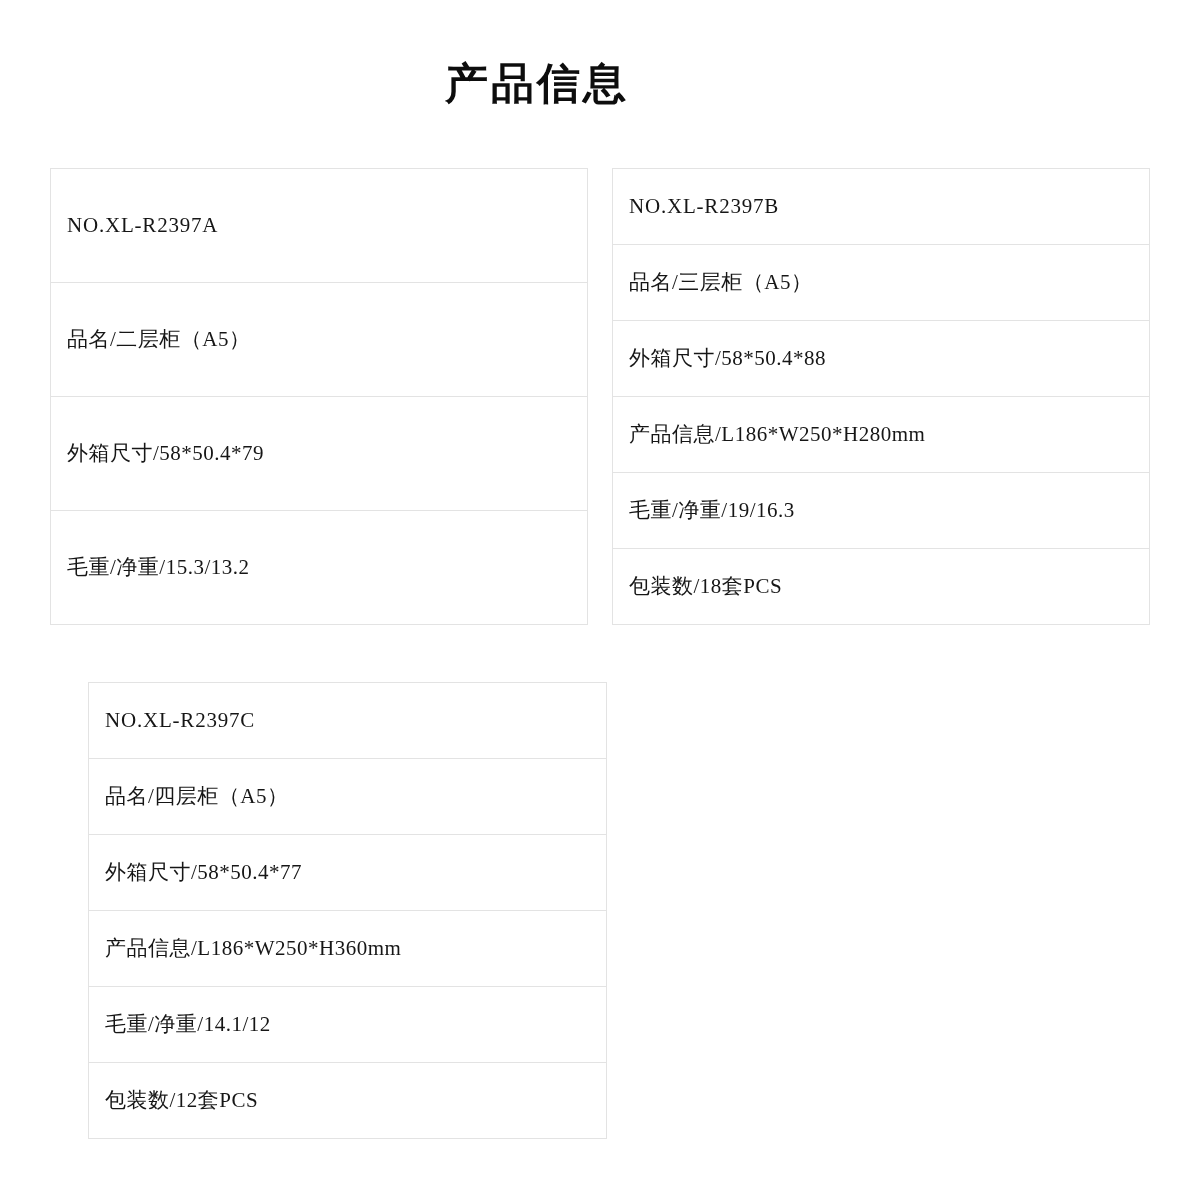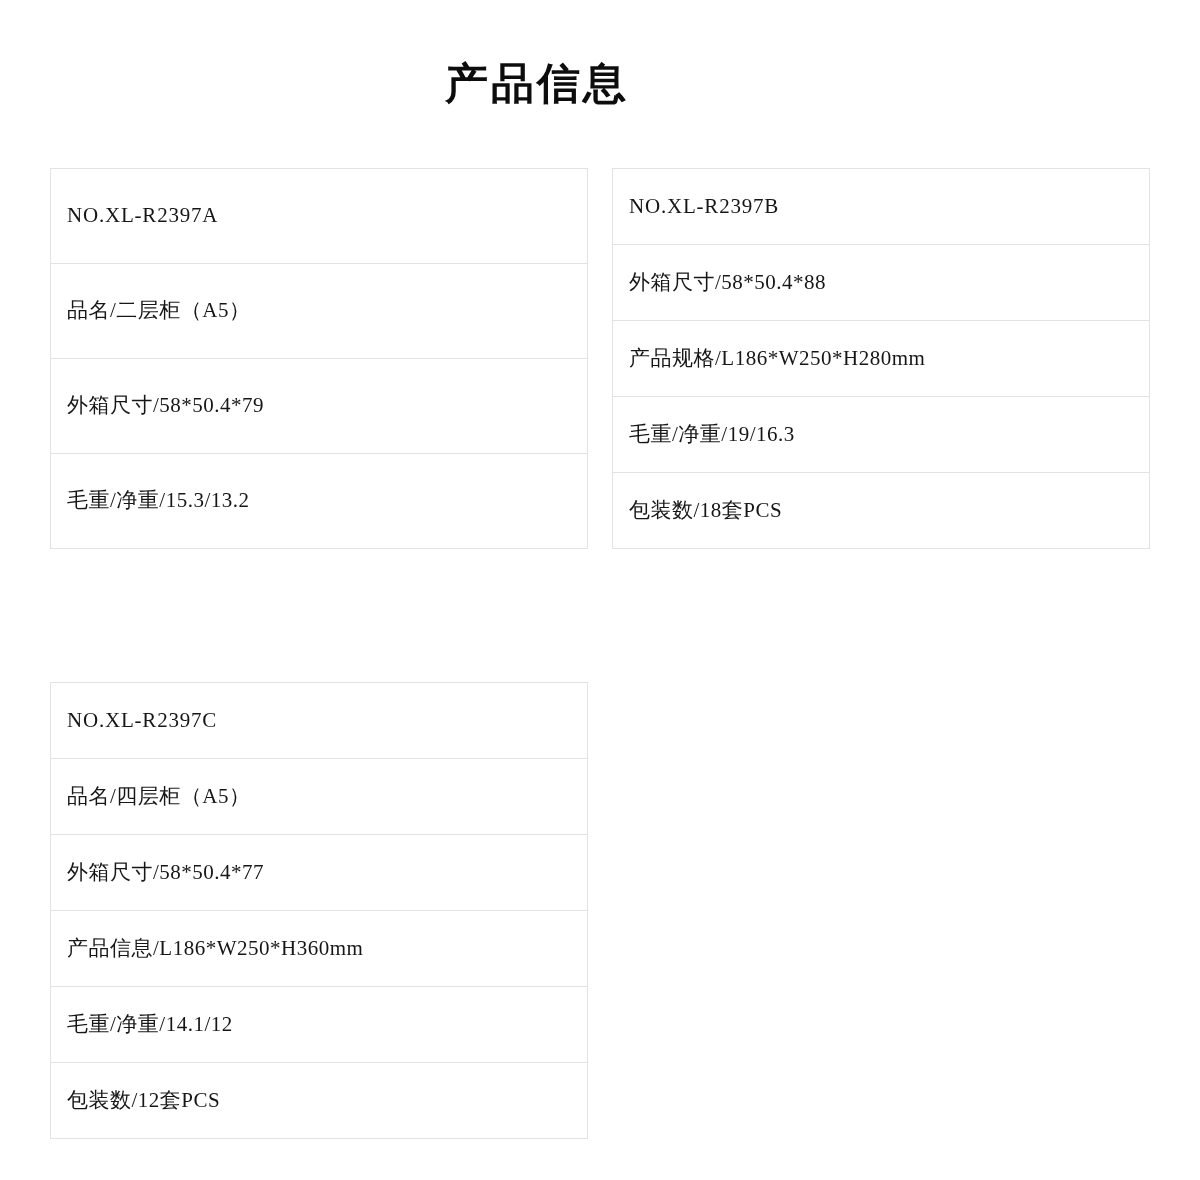--- a/index.html
+++ b/index.html
@@ -70,20 +70,21 @@
   }
 
   .second-block {
     position: absolute;
     left: 50px;
     top: 682px;
     width: 1100px;
   }
   .second-block .spec-table {
     width: 538px;
+    margin-left: 38px;
   }
 
   .spacer-cell {
     width: 538px;
   }
 </style>
 </head>
 <body>
 
 <div class="page">
@@ -109,24 +110,27 @@
           </tr>
         </tbody>
       </table>
 
       <table class="spec-table right">
         <tbody>
           <tr>
             <td class="code">NO.XL-R2397B</td>
           </tr>
           <tr>
+            <td>品名/三层柜（A5）</td>
+          </tr>
+          <tr>
             <td>外箱尺寸/58*50.4*88</td>
           </tr>
           <tr>
-            <td>产品规格/L186*W250*H280mm</td>
+            <td>产品信息/L186*W250*H280mm</td>
           </tr>
           <tr>
             <td>毛重/净重/19/16.3</td>
           </tr>
           <tr>
             <td>包装数/18套PCS</td>
           </tr>
         </tbody>
       </table>
 

